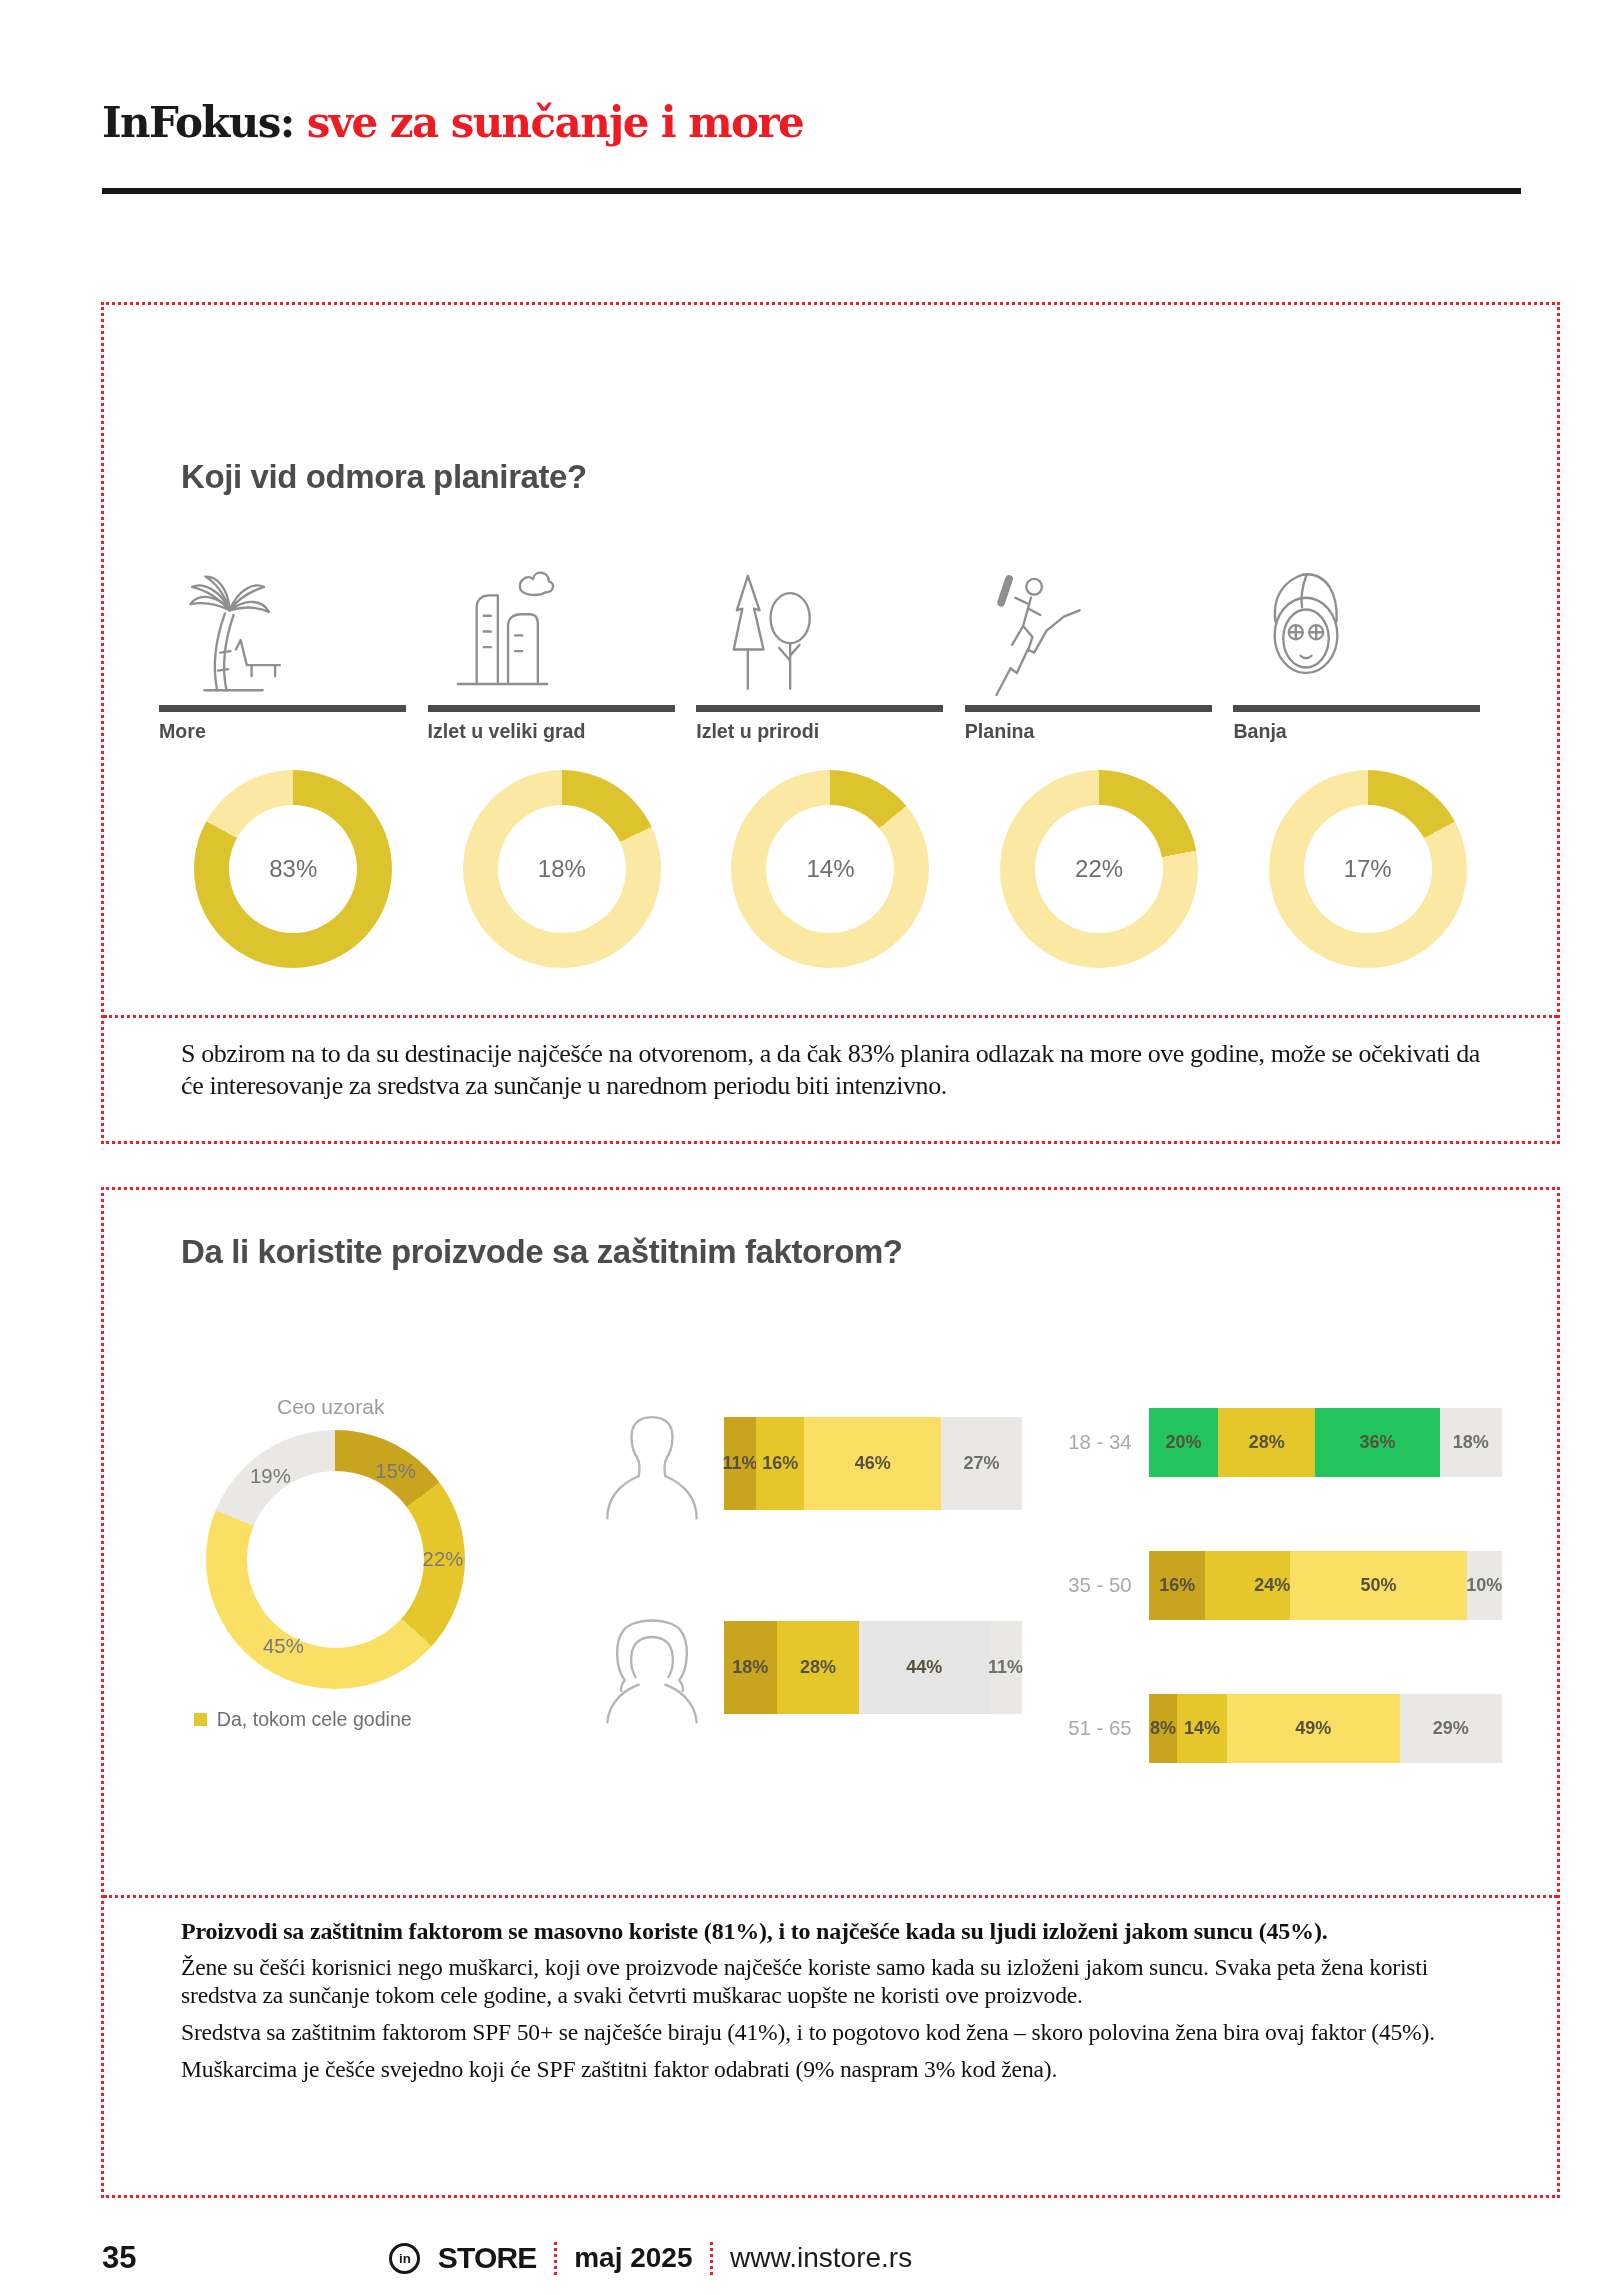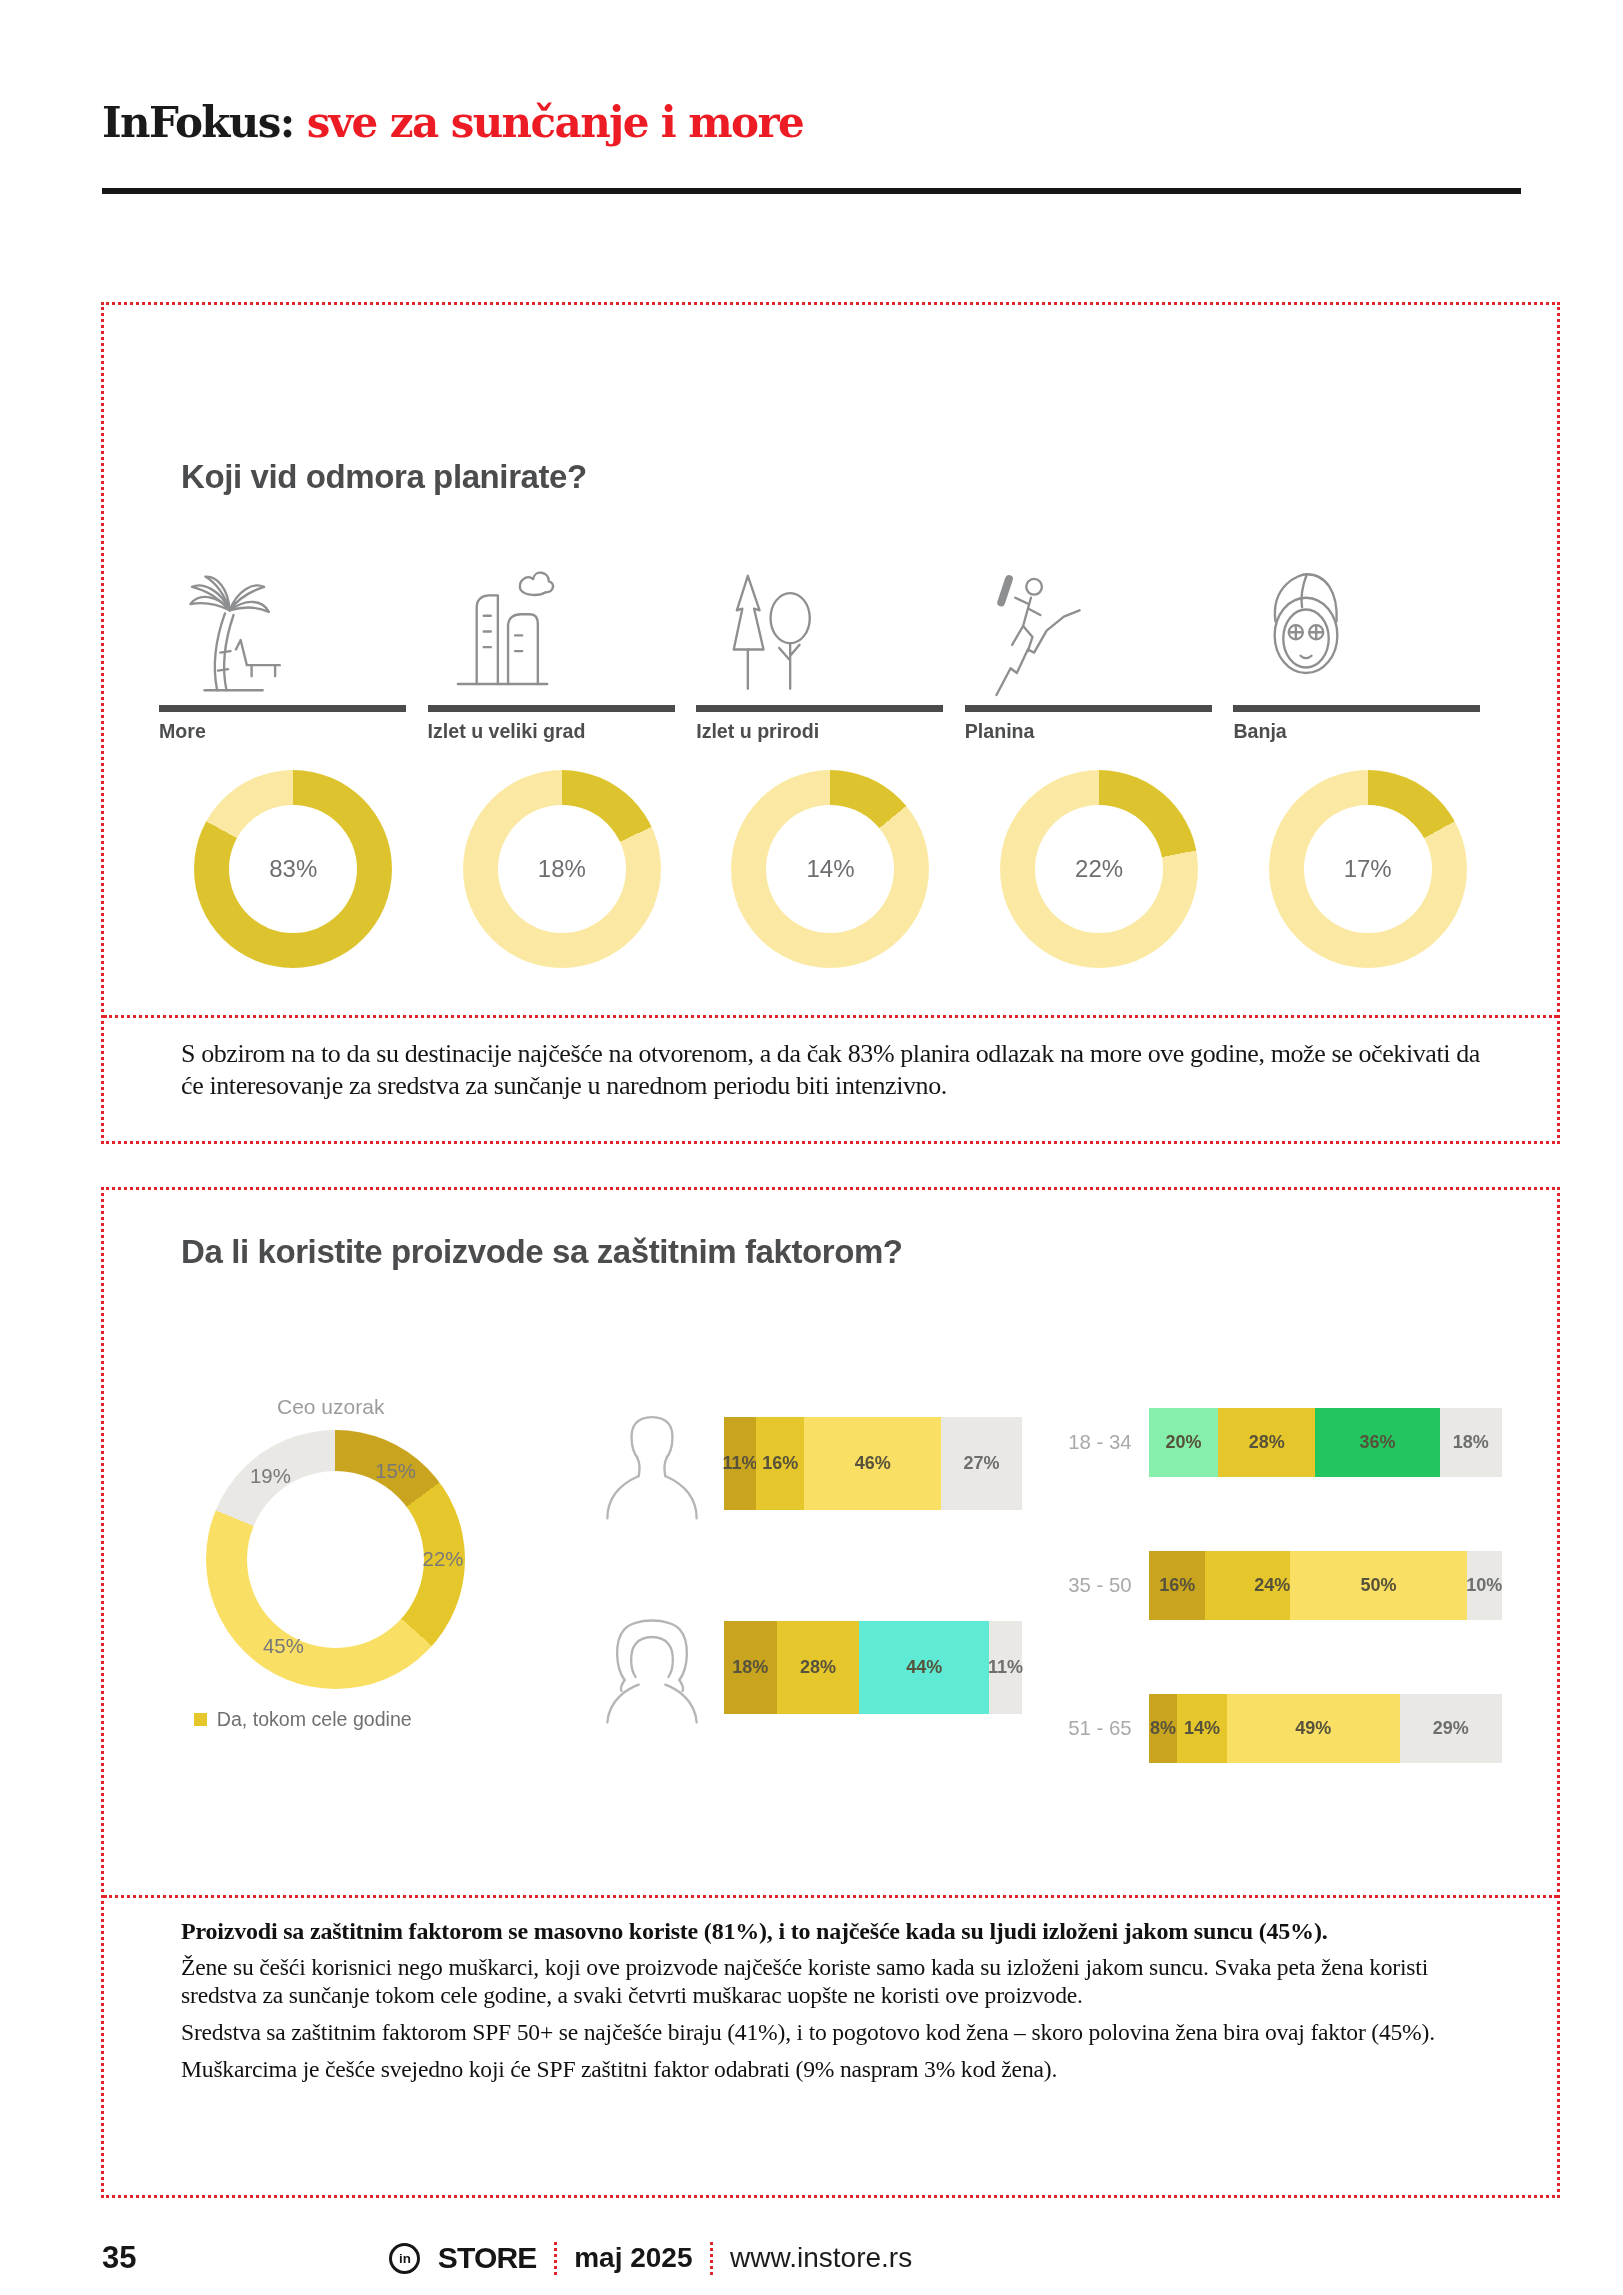--- a/index.html
+++ b/index.html
@@ -249,35 +249,35 @@
             <path d="M30 92 C26 98 24 102 26 106 M100 92 C104 98 106 102 104 106"></path>
             <path d="M8 146 C10 118 32 104 48 98 M122 146 C120 118 98 104 82 98"></path>
           </svg>
           <div class="stack stack-lg">
               <div class="seg" style="flex-grow: 18; flex-basis: 0px; background: rgb(201, 164, 31);">
                 <span>18%</span>
               </div>
               <div class="seg" style="flex-grow: 28; flex-basis: 0px; background: rgb(230, 199, 43);">
                 <span>28%</span>
               </div>
-              <div class="seg" style="flex-grow: 44; flex-basis: 0px; background: #5eead4;">
+              <div class="seg" style="flex-grow: 44; flex-basis: 0px; background: #e5e5e5;">
                 <span>44%</span>
               </div>
               <div class="seg seg-gray" style="flex-grow: 11; flex-basis: 0px; background: rgb(233, 232, 228);">
                 <span>11%</span>
               </div>
             </div>
         </div>
       </div>
 
       <div class="ages">
         <div class="arow">
           <div class="alabel">18 - 34</div>
           <div class="stack stack-sm">
-              <div class="seg" style="flex-grow: 20; flex-basis: 0px; background: #86efac;">
+              <div class="seg" style="flex-grow: 20; flex-basis: 0px; background: #22c55e;">
                 <span>20%</span>
               </div>
               <div class="seg" style="flex-grow: 28; flex-basis: 0px; background: rgb(230, 199, 43);">
                 <span>28%</span>
               </div>
               <div class="seg" style="flex-grow: 36; flex-basis: 0px; background: #22c55e;">
                 <span>36%</span>
               </div>
               <div class="seg seg-gray" style="flex-grow: 18; flex-basis: 0px; background: rgb(233, 232, 228);">
                 <span>18%</span>

